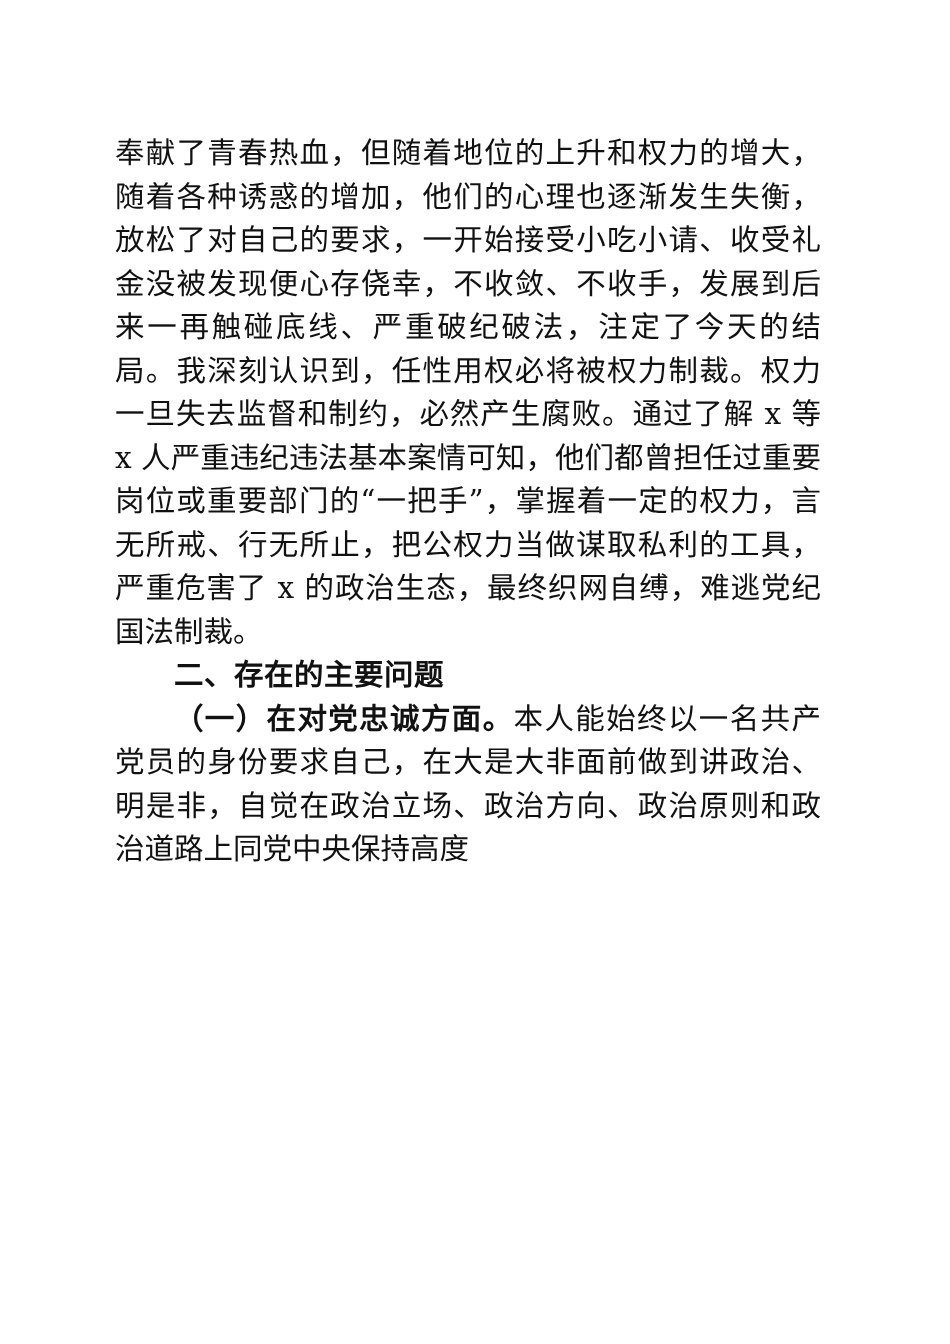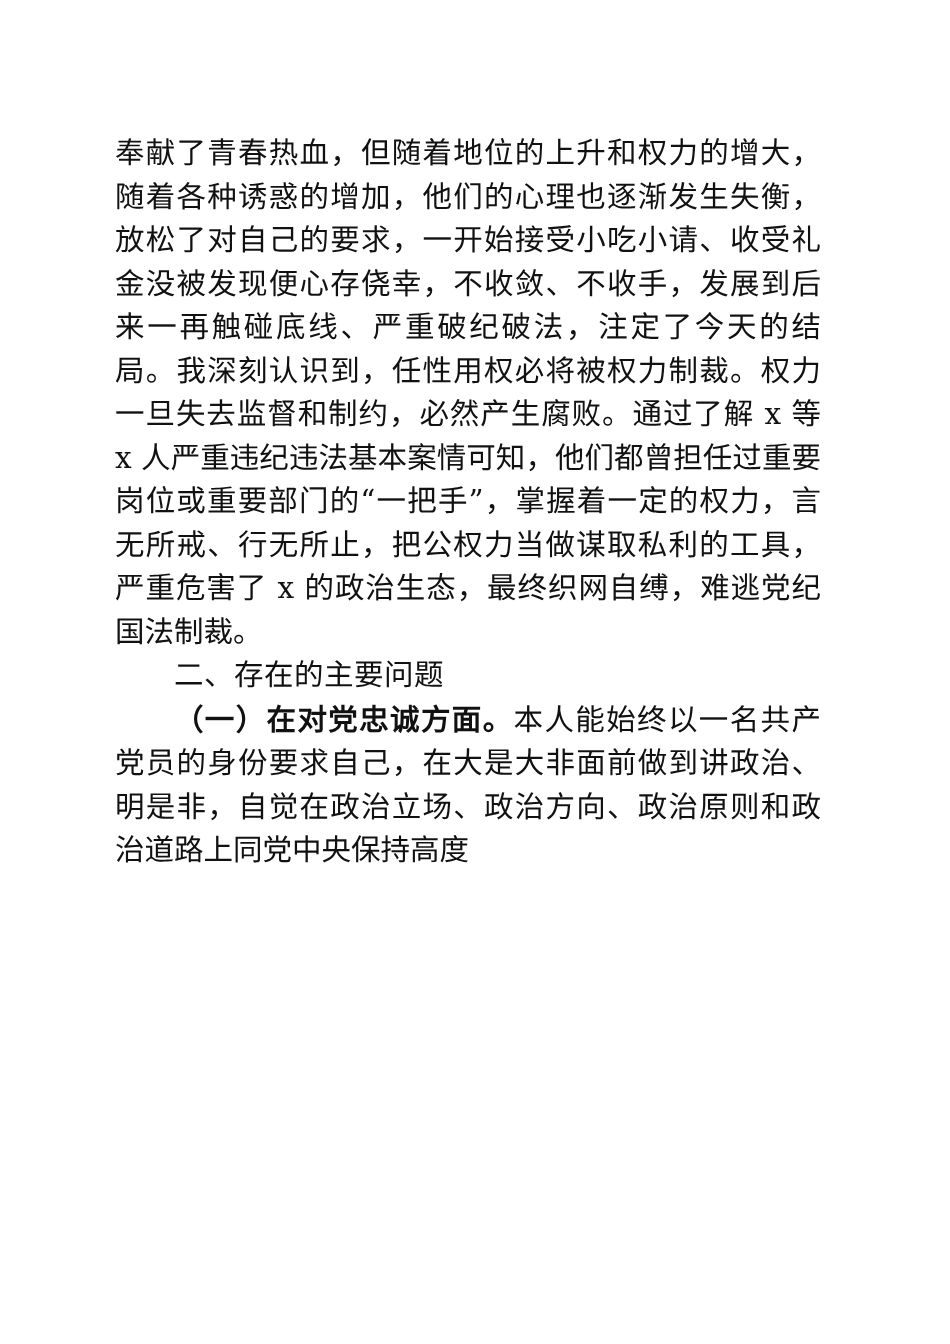--- a/index.html
+++ b/index.html
@@ -50,29 +50,30 @@
   }
 
   
   .blk.indent {
     text-indent: 2em;
   }
 
   
   .blk.heading {
     font-family: "DejaVu Sans", "Liberation Sans", sans-serif;
-    font-weight: normal;
+    font-weight: bold;
     text-indent: 2em;
     text-align: right;
     letter-spacing: 0.5px;
   }
 
   
   .lead {
     font-weight: bold;
+    font-family: Liberation Serif, serif;
   }
 </style>
 </head>
 <body>
 
 <div class="page">
 
   <div class="doc-body">
 
     <p class="blk cont">奉献了青春热血，但随着地位的上升和权力的增大，随着各种诱惑的增加，他们的心理也逐渐发生失衡，放松了对自己的要求，一开始接受小吃小请、收受礼金没被发现便心存侥幸，不收敛、不收手，发展到后来一再触碰底线、严重破纪破法，注定了今天的结局。我深刻认识到，任性用权必将被权力制裁。权力一旦失去监督和制约，必然产生腐败。通过了解 x 等 x 人严重违纪违法基本案情可知，他们都曾担任过重要岗位或重要部门的“一把手”，掌握着一定的权力，言无所戒、行无所止，把公权力当做谋取私利的工具，严重危害了 x 的政治生态，最终织网自缚，难逃党纪国法制裁。</p>

